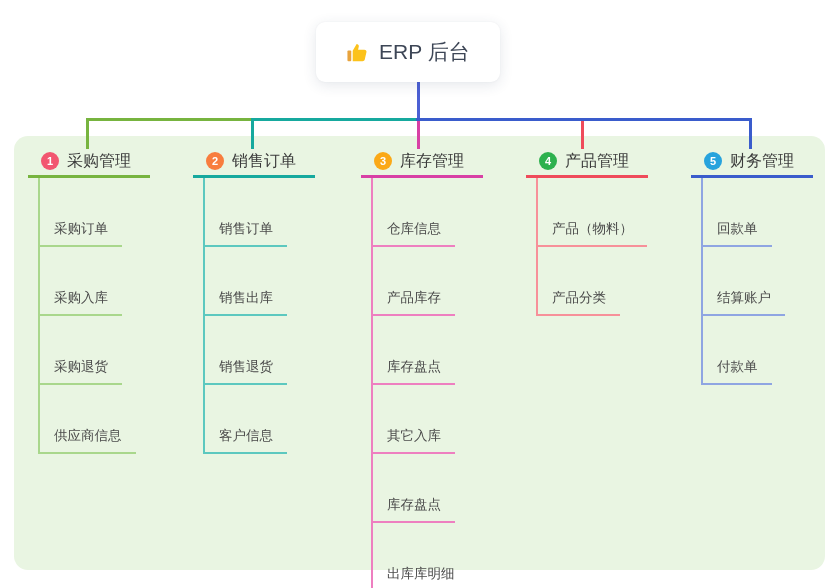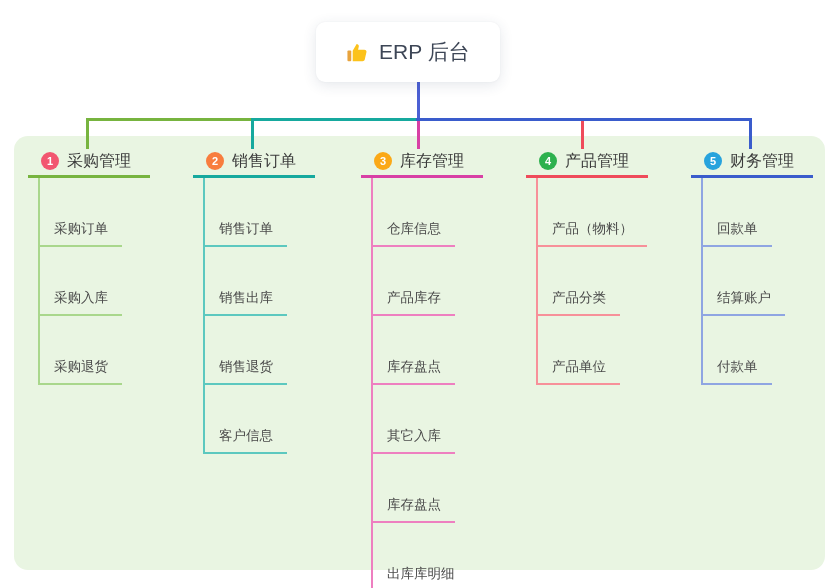--- a/index.html
+++ b/index.html
@@ -115,20 +115,23 @@
     <div class="kids">
         <div class="kid">
           <span class="kid-label">采购订单</span>
         </div>
         <div class="kid">
           <span class="kid-label">采购入库</span>
         </div>
         <div class="kid">
           <span class="kid-label">采购退货</span>
         </div>
+        <div class="kid">
+          <span class="kid-label">供应商信息</span>
+        </div>
       </div>
   </div>
 
   <div class="col col-2 b2">
     <div class="title">
       <span class="badge">2</span>
       <span>销售订单</span>
     </div>
     <div class="title-line"></div>
     <div class="kids">
@@ -181,23 +184,20 @@
       <span>产品管理</span>
     </div>
     <div class="title-line"></div>
     <div class="kids">
         <div class="kid">
           <span class="kid-label">产品（物料）</span>
         </div>
         <div class="kid">
           <span class="kid-label">产品分类</span>
         </div>
-        <div class="kid">
-          <span class="kid-label">产品单位</span>
-        </div>
       </div>
   </div>
 
   <div class="col col-5 b5">
     <div class="title">
       <span class="badge">5</span>
       <span>财务管理</span>
     </div>
     <div class="title-line"></div>
     <div class="kids">

